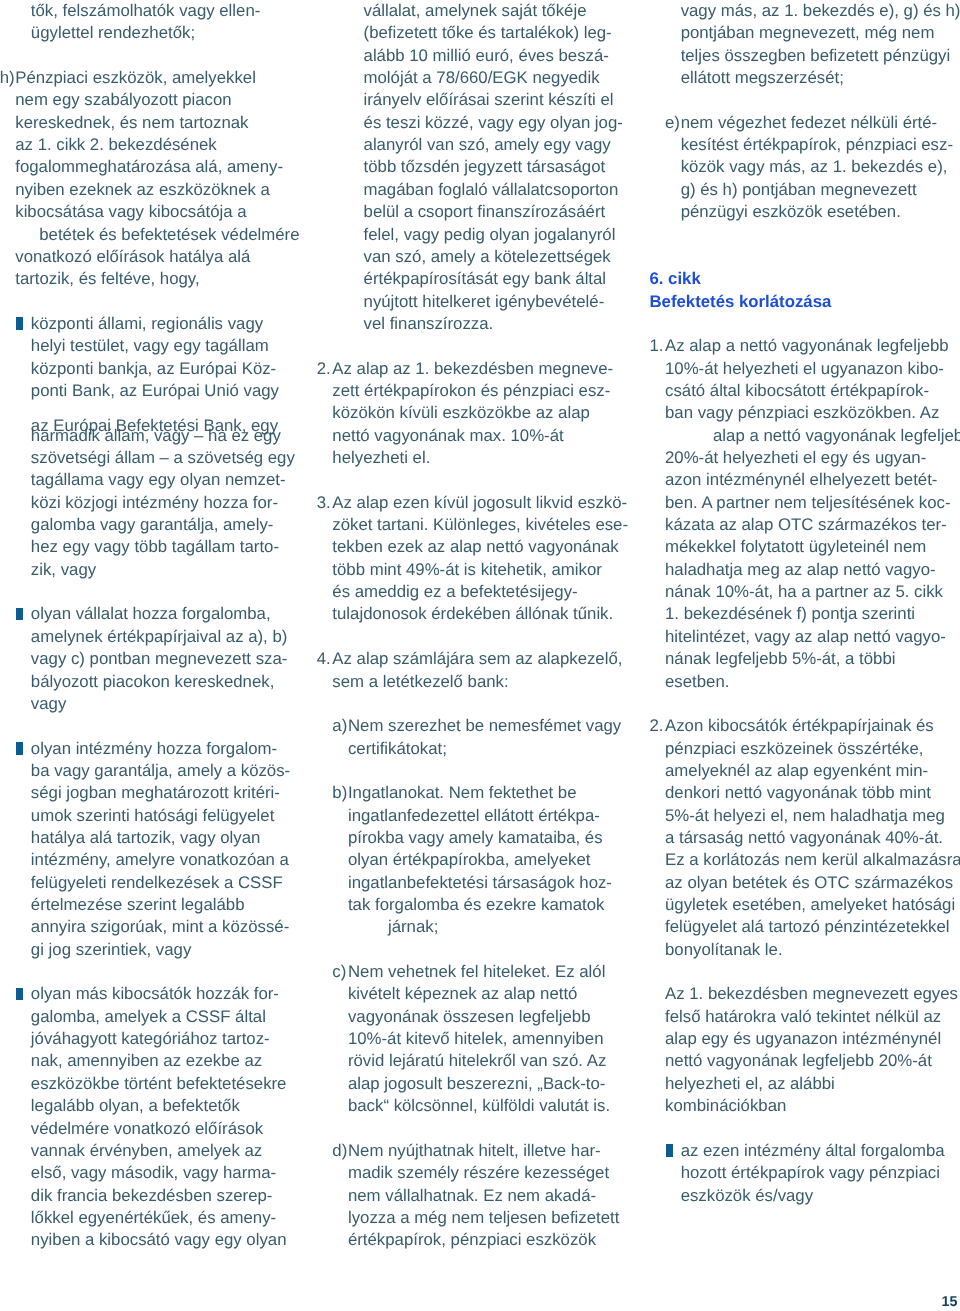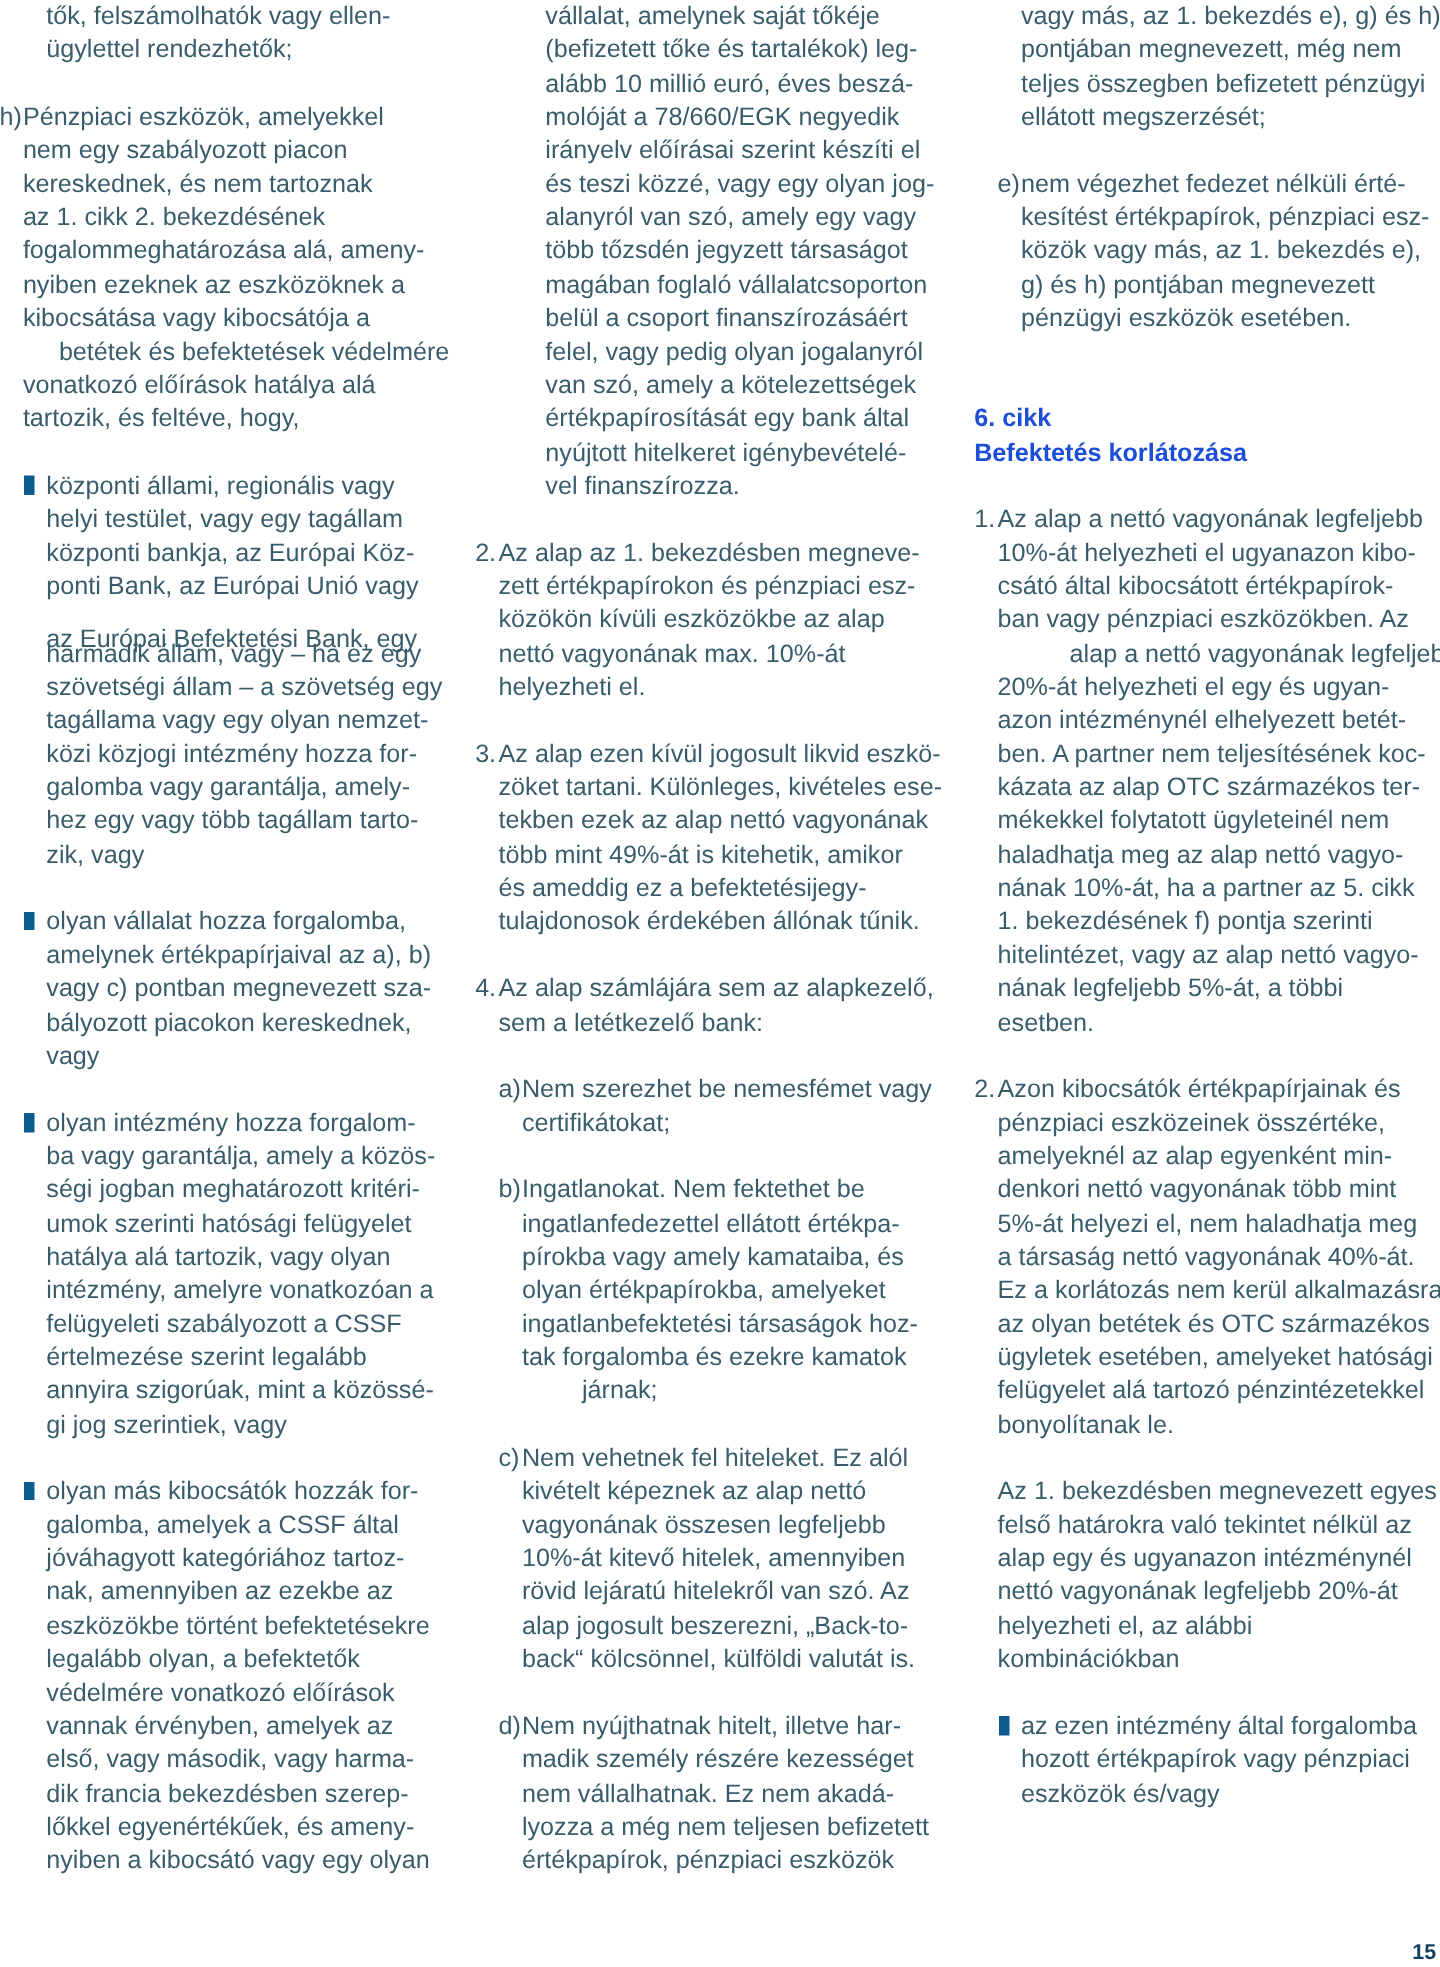--- a/index.html
+++ b/index.html
@@ -64,21 +64,21 @@
         <div class="text-line" style="left: 46.8px; top: 692.85px;">vagy</div>
       </div>
       <div class="text-block">
         <span class="bullet-square" style="left: 31.9px; top: 741.95px;"></span>
         <div class="text-line" style="left: 46.8px; top: 737.55px;">olyan intézmény hozza forgalom-</div>
         <div class="text-line" style="left: 46.8px; top: 759.9px;">ba vagy garantálja, amely a közös-</div>
         <div class="text-line" style="left: 46.8px; top: 782.25px;">ségi jogban meghatározott kritéri-</div>
         <div class="text-line" style="left: 46.8px; top: 804.6px;">umok szerinti hatósági felügyelet</div>
         <div class="text-line" style="left: 46.8px; top: 826.95px;">hatálya alá tartozik, vagy olyan</div>
         <div class="text-line" style="left: 46.8px; top: 849.3px;">intézmény, amelyre vonatkozóan a</div>
-        <div class="text-line" style="left: 46.8px; top: 871.65px;">felügyeleti szabályozott a CSSF</div>
+        <div class="text-line" style="left: 46.8px; top: 871.65px;">felügyeleti rendelkezések a CSSF</div>
         <div class="text-line" style="left: 46.8px; top: 894px;">értelmezése szerint legalább</div>
         <div class="text-line" style="left: 46.8px; top: 916.35px;">annyira szigorúak, mint a közössé-</div>
         <div class="text-line" style="left: 46.8px; top: 938.7px;">gi jog szerintiek, vagy</div>
       </div>
       <div class="text-block">
         <span class="bullet-square" style="left: 31.9px; top: 987.8px;"></span>
         <div class="text-line" style="left: 46.8px; top: 983.4px;">olyan más kibocsátók hozzák for-</div>
         <div class="text-line" style="left: 46.8px; top: 1005.75px;">galomba, amelyek a CSSF által</div>
         <div class="text-line" style="left: 46.8px; top: 1028.1px;">jóváhagyott kategóriához tartoz-</div>
         <div class="text-line" style="left: 46.8px; top: 1050.45px;">nak, amennyiben az ezekbe az</div>

